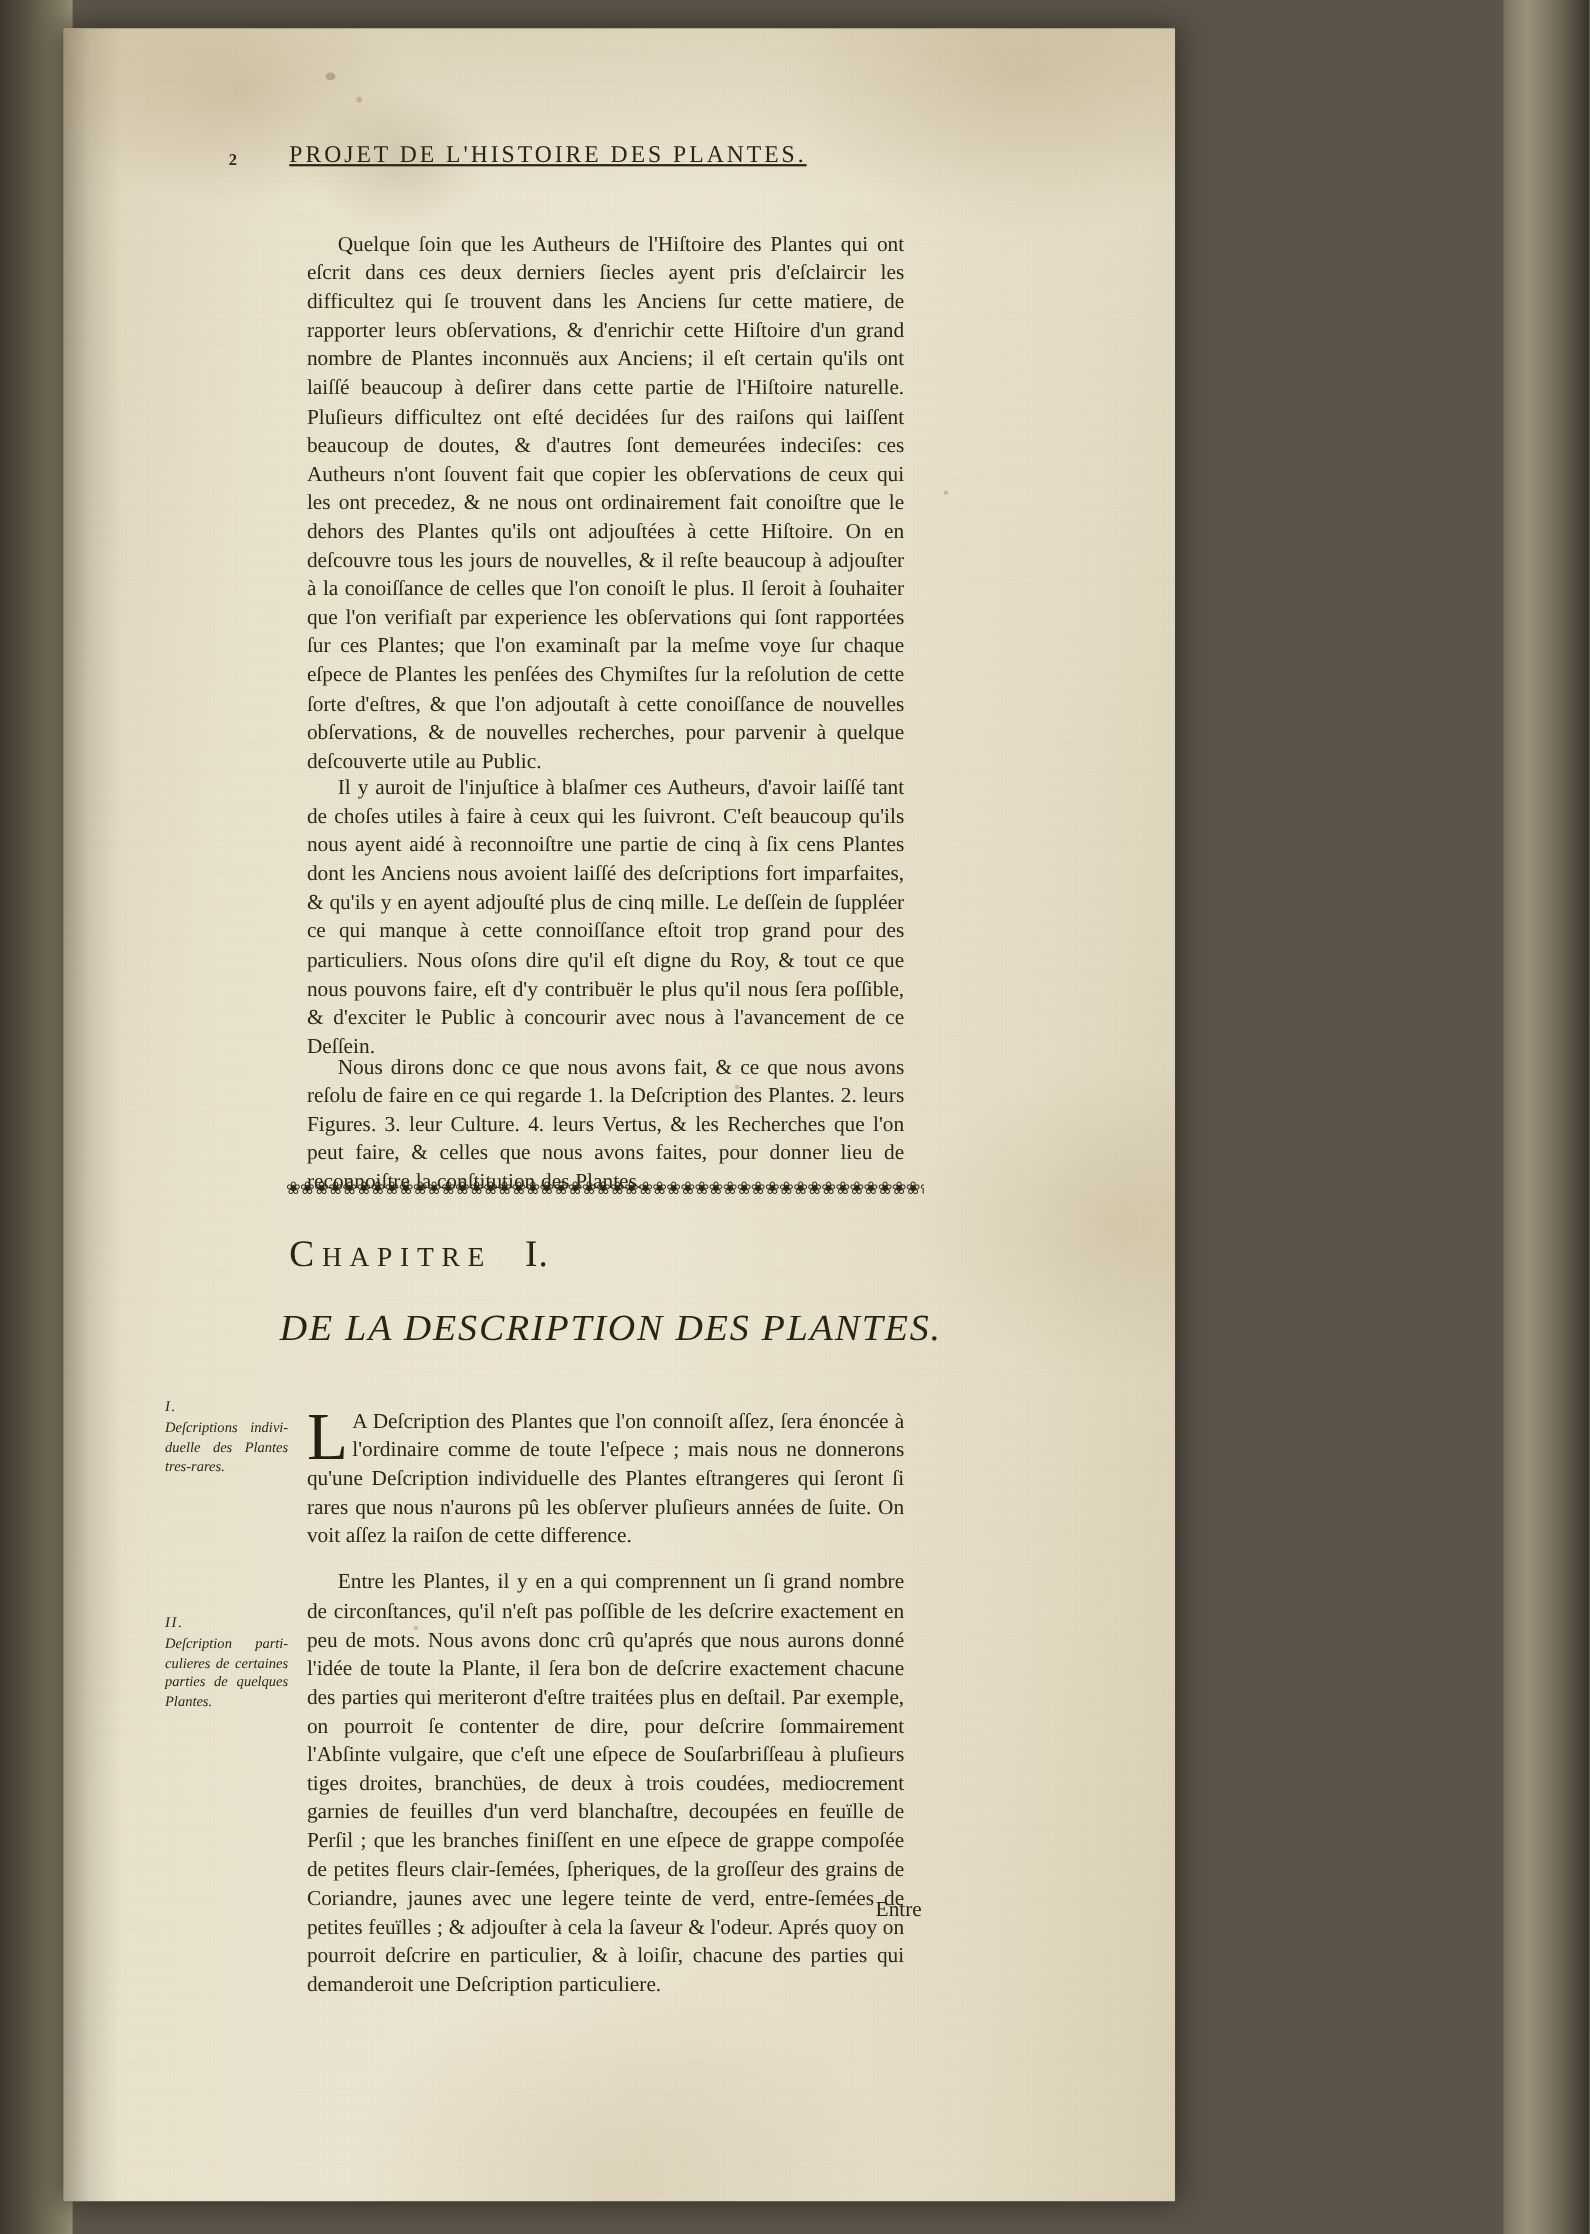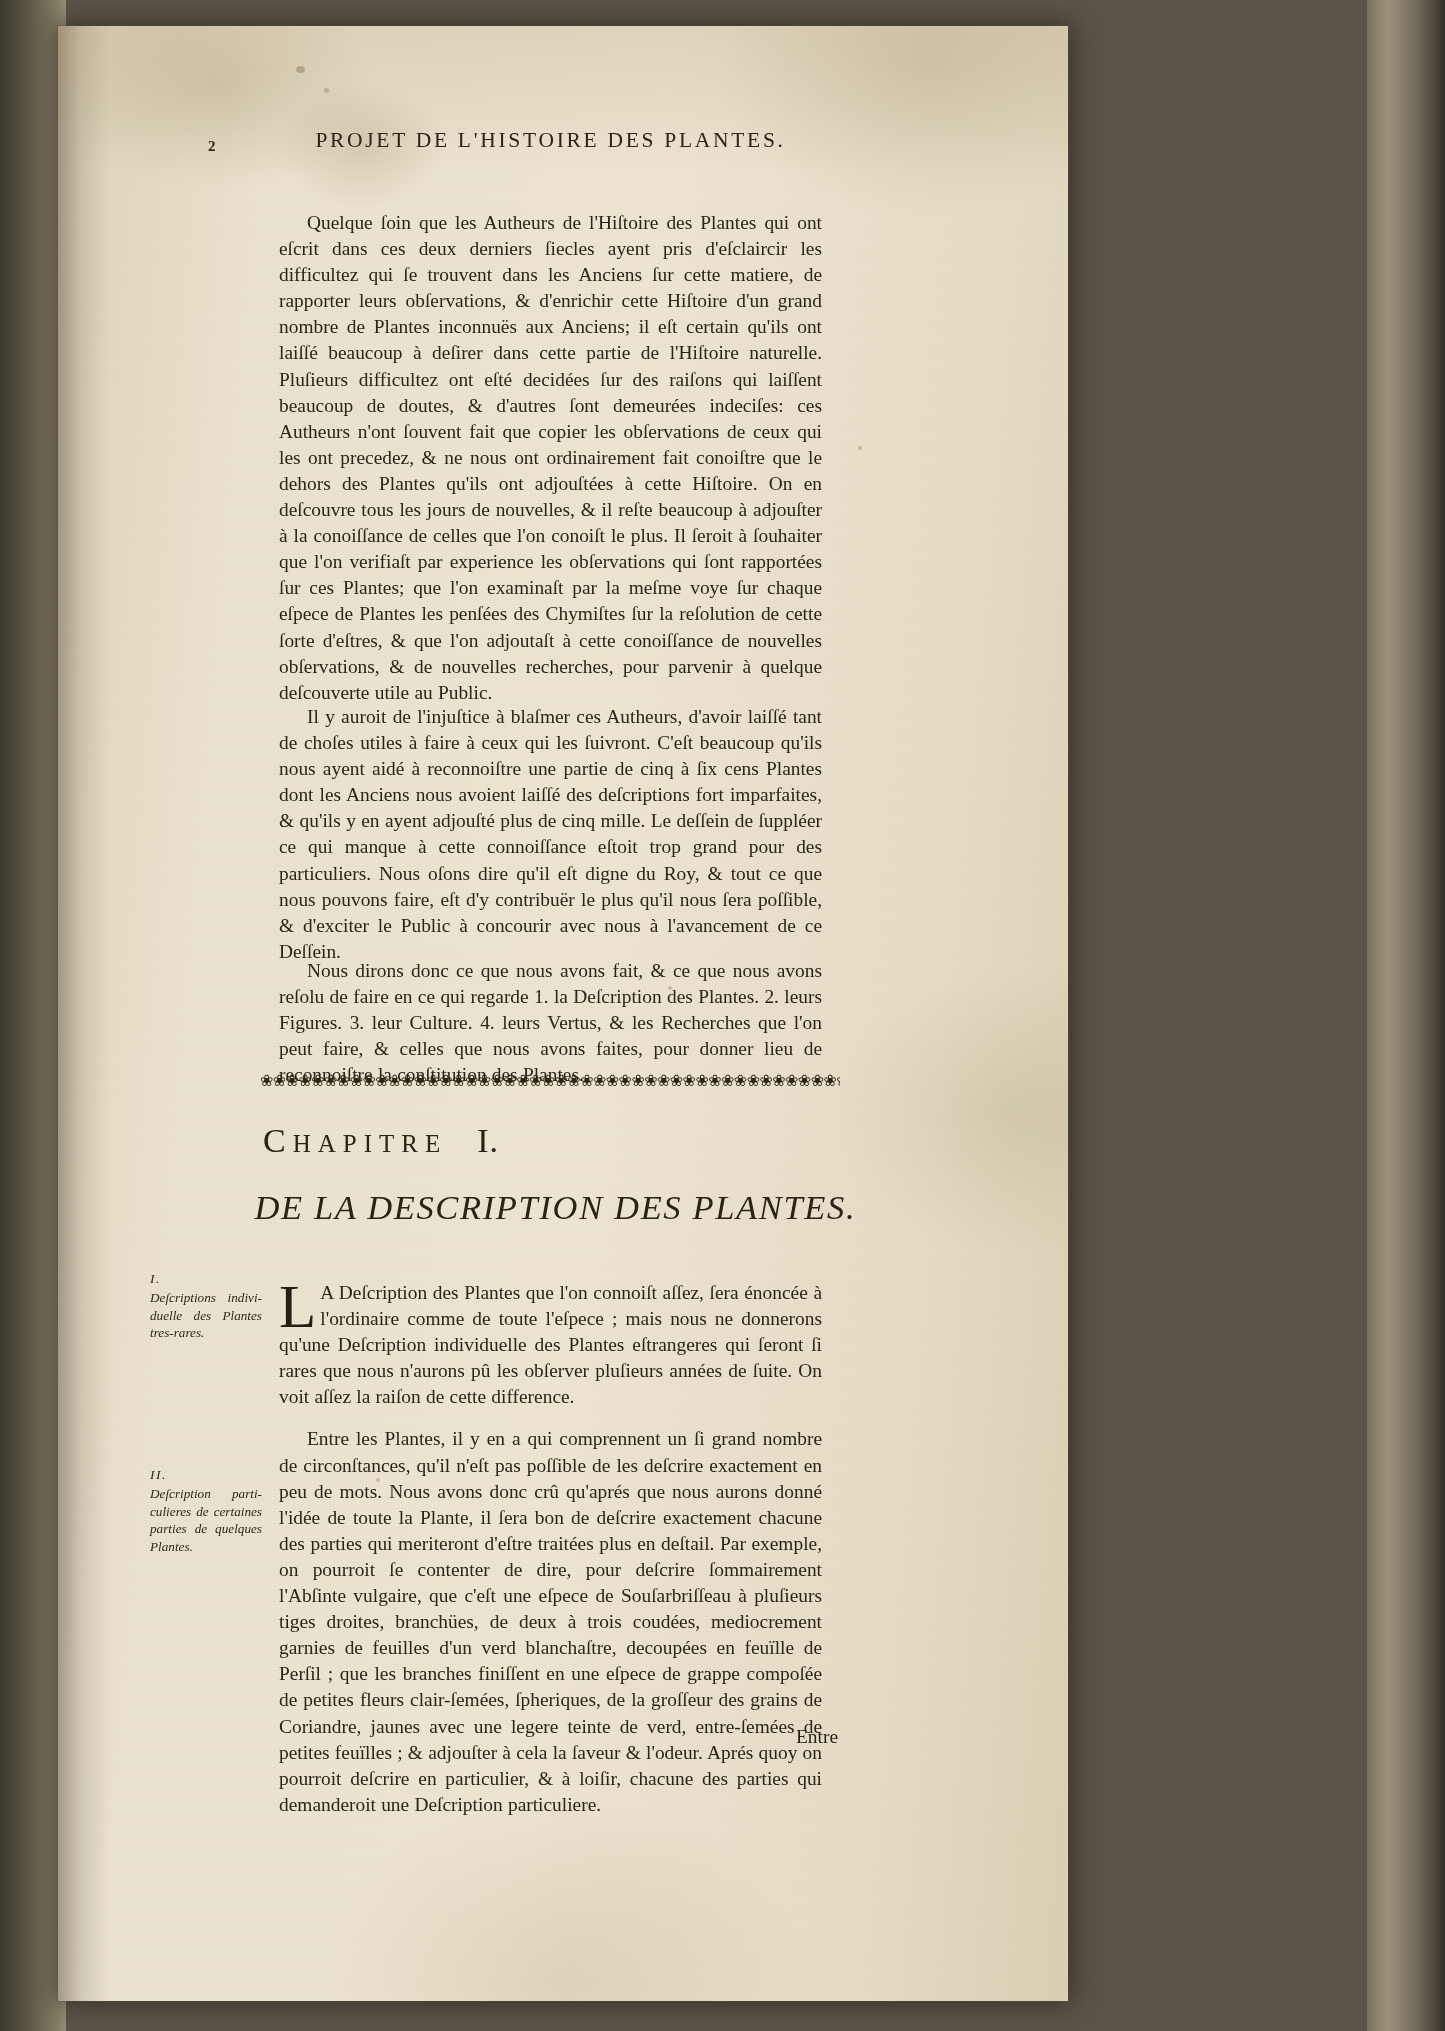--- a/index.html
+++ b/index.html
@@ -133,25 +133,26 @@
   #folio {
     position: absolute;
     left: 150px;
     top: 112px;
     font-size: 15px;
     font-weight: bold;
     color: #2e2618;
   }
   #runhead-title {
     display: block;
-    text-align: center;
+    text-align: left;
     font-size: 21.5px;
     letter-spacing: 2.7px;
     color: #2b2317;
     transform: scaleY(1.02);
+    text-decoration: underline;
   }
 
   
   .para {
     font-size: 19.4px;
     line-height: 26.1px;
     text-align: justify;
     text-align-last: left;
     text-indent: 28px;
     margin: 16px;

